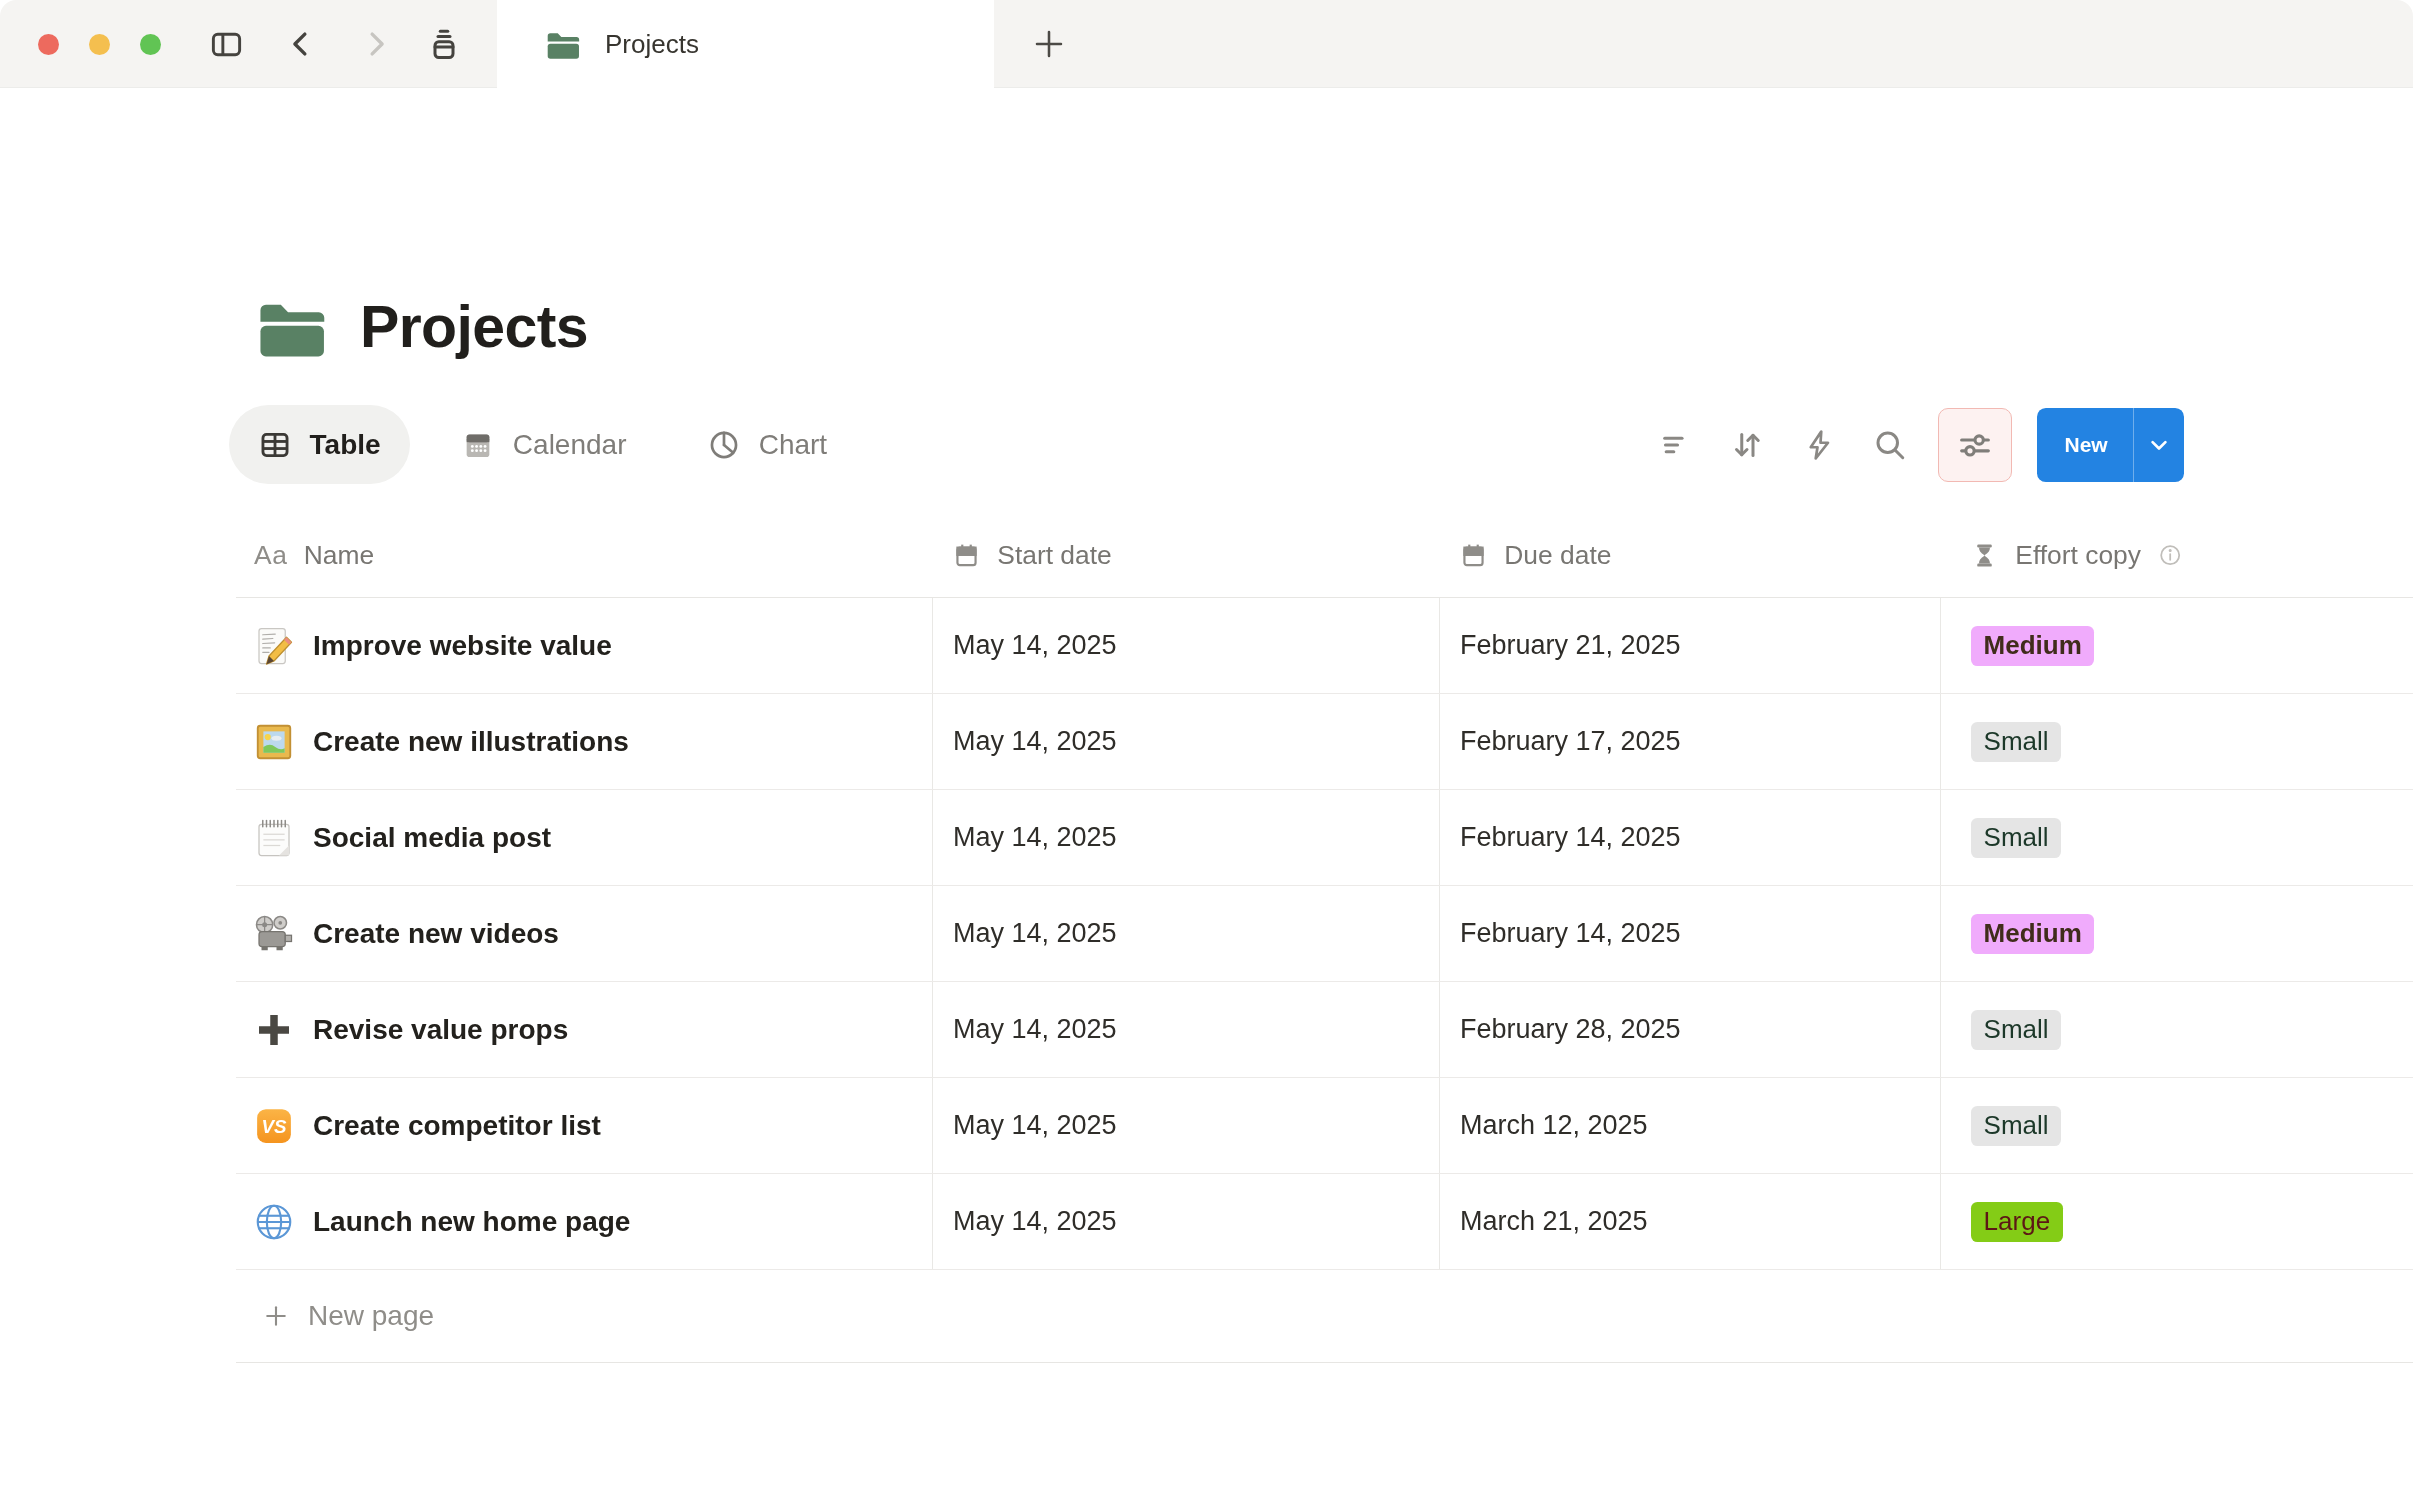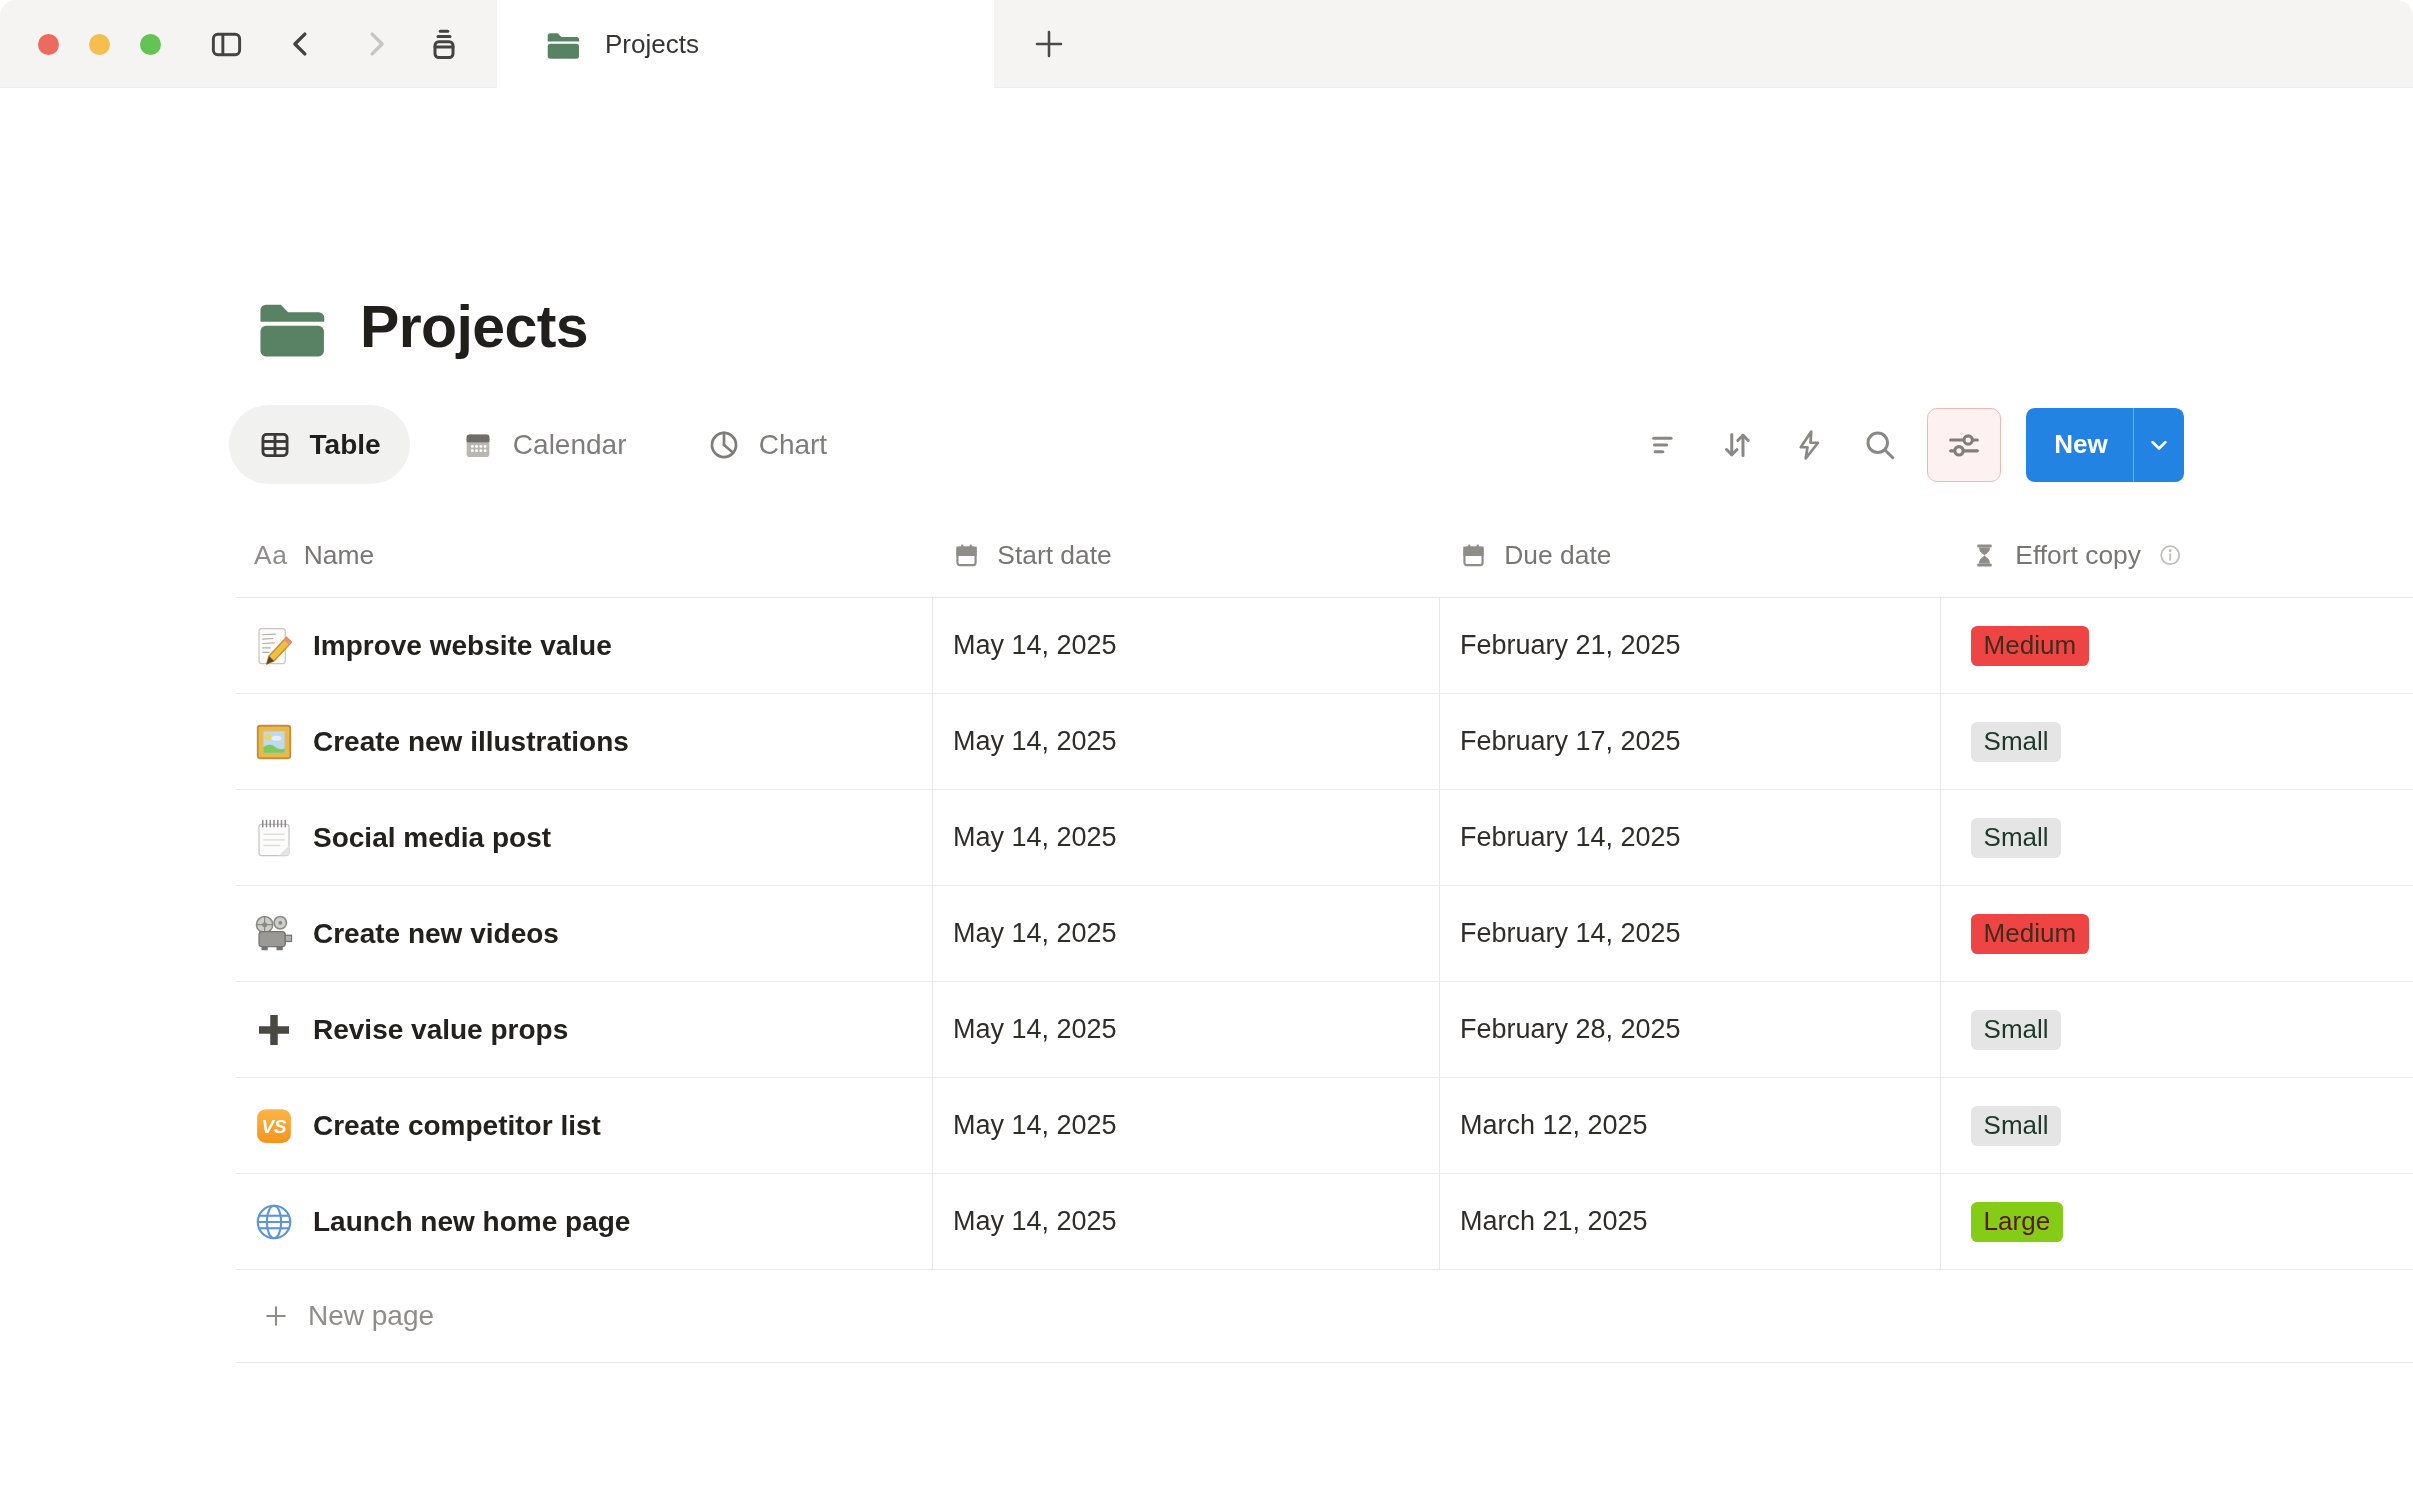--- a/index.html
+++ b/index.html
@@ -34,21 +34,21 @@
   .viewbar { position:absolute; top:316px; left:229px; width:1955px; height:79px; display:flex; align-items:center; }
   .views { display:flex; align-items:center; }
   .view { display:flex; align-items:center; gap:17.6px; height:79px; padding:0 29px; border-radius:40px; font-size:28px; font-weight:500; color:#7f7d79; background:transparent; border:none; }
   .view.active { background:#f1f1ef; color:#211f1c; font-weight:600; }
   .view + .view { margin-left:22.6px; }
 
   .actions { margin-left:auto; display:flex; align-items:center; }
   .icon-btn { width:59px; height:59px; display:flex; align-items:center; justify-content:center; background:transparent; border:none; border-radius:6.3px; margin-left:12.6px; }
   .settings-btn { width:74px; height:74px; display:flex; align-items:center; justify-content:center; border:1.9px solid #f2b9b3; background:#fdf2f1; border-radius:10px; margin-left:17.6px; }
   .new-btn { display:flex; align-items:stretch; height:74px; border-radius:8.8px; background:#2383e2; border:none; margin-left:25px; overflow:hidden; }
-  .new-btn .lbl { display:flex; align-items:center; padding:0 25px 0 28px; color:#fff; font-size:26px; font-weight:600; }
+  .new-btn .lbl { display:flex; align-items:center; padding:0 25px 0 28px; color:#fff; font-size:21px; font-weight:600; }
   .new-btn .sep { width:1.3px; background:rgba(255,255,255,0.35); }
   .new-btn .chev { display:flex; align-items:center; justify-content:center; width:50px; }
 
   
   .table { position:absolute; top:424px; left:236px; right:0; }
   .thr { display:flex; height:85px; align-items:center; border-bottom:0.6px solid #e7e6e3; }
   .th { display:flex; align-items:center; gap:16.3px; font-size:26.4px; font-weight:400; color:#787672; height:100%; }
   .tr { display:flex; height:96px; border-bottom:0.6px solid #eceae8; }
   .c-name   { width:696px; }
   .c-start  { width:507px; }
@@ -58,21 +58,21 @@
   .th.c-start, .th.c-due { padding-left:20px; }
   .th.c-effort { padding-left:30px; }
   .td { display:flex; align-items:center; height:100%; }
   .td.c-name { gap:19px; padding-left:18px; font-size:28px; font-weight:600; color:#23211d; }
   .td.c-start, .td.c-due { border-left:0.6px solid #e9e8e5; padding-left:20px; font-size:27px; font-weight:400; color:#2f2d29; }
   .td.c-effort { border-left:0.6px solid #e9e8e5; padding-left:30px; }
   .aa { font-size:26.4px; font-weight:500; color:#8f8d89; letter-spacing:0.6px; }
   .emoji { width:40px; height:40px; flex:0 0 40px; }
 
   .badge { display:inline-flex; align-items:center; height:40px; padding:0 12.6px; border-radius:6.3px; font-size:26px; font-weight:500; }
-  .badge.yellow { background:#ef4444; color:#402c1b; }
+  .badge.yellow { background:#f0abfc; color:#402c1b;font-weight:bold; }
   .badge.green  { background:#e5e5e5; color:#1c3829; }
   .badge.red    { background:#84cc16; color:#5d1715; }
 
   .new-row { display:flex; align-items:center; gap:17.6px; height:93px; padding-left:26.4px; border-bottom:0.6px solid #e7e6e3; font-size:28px; color:#8f8d89; background:transparent; border-left:none; border-right:none; border-top:none; width:100%; text-align:left; }
 </style>
 </head>
 <body>
 
 <div class="window">
 

